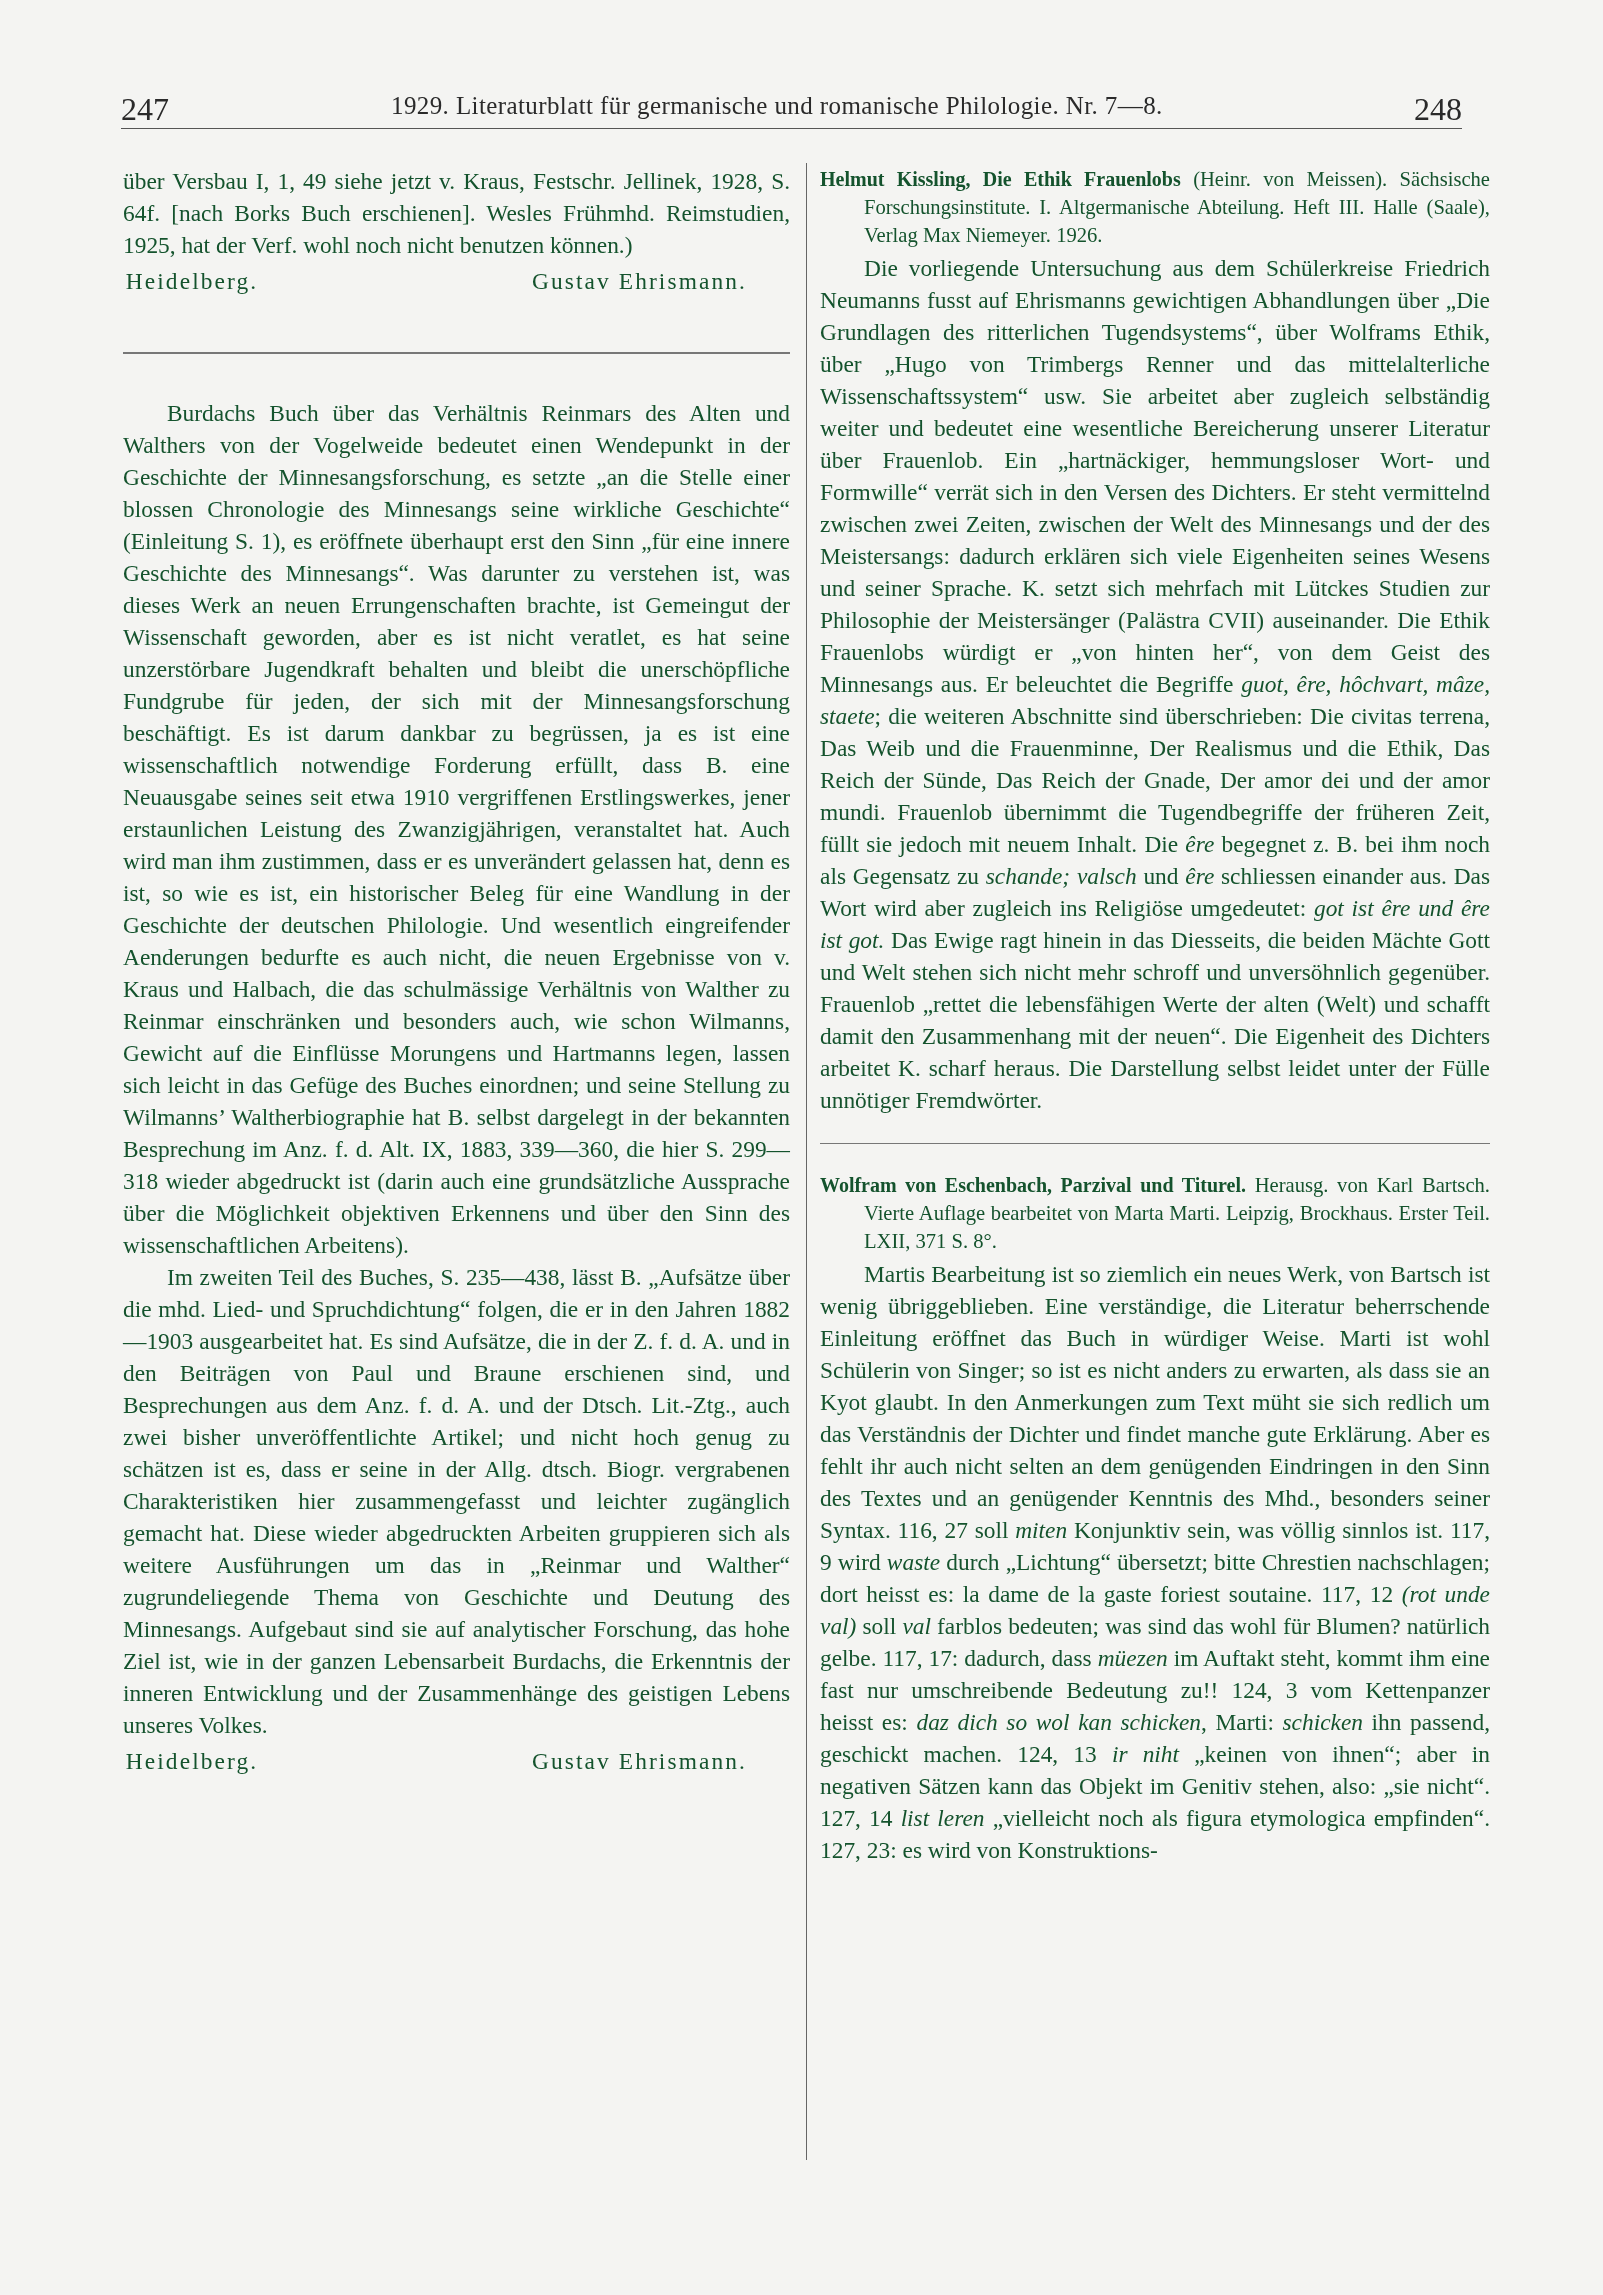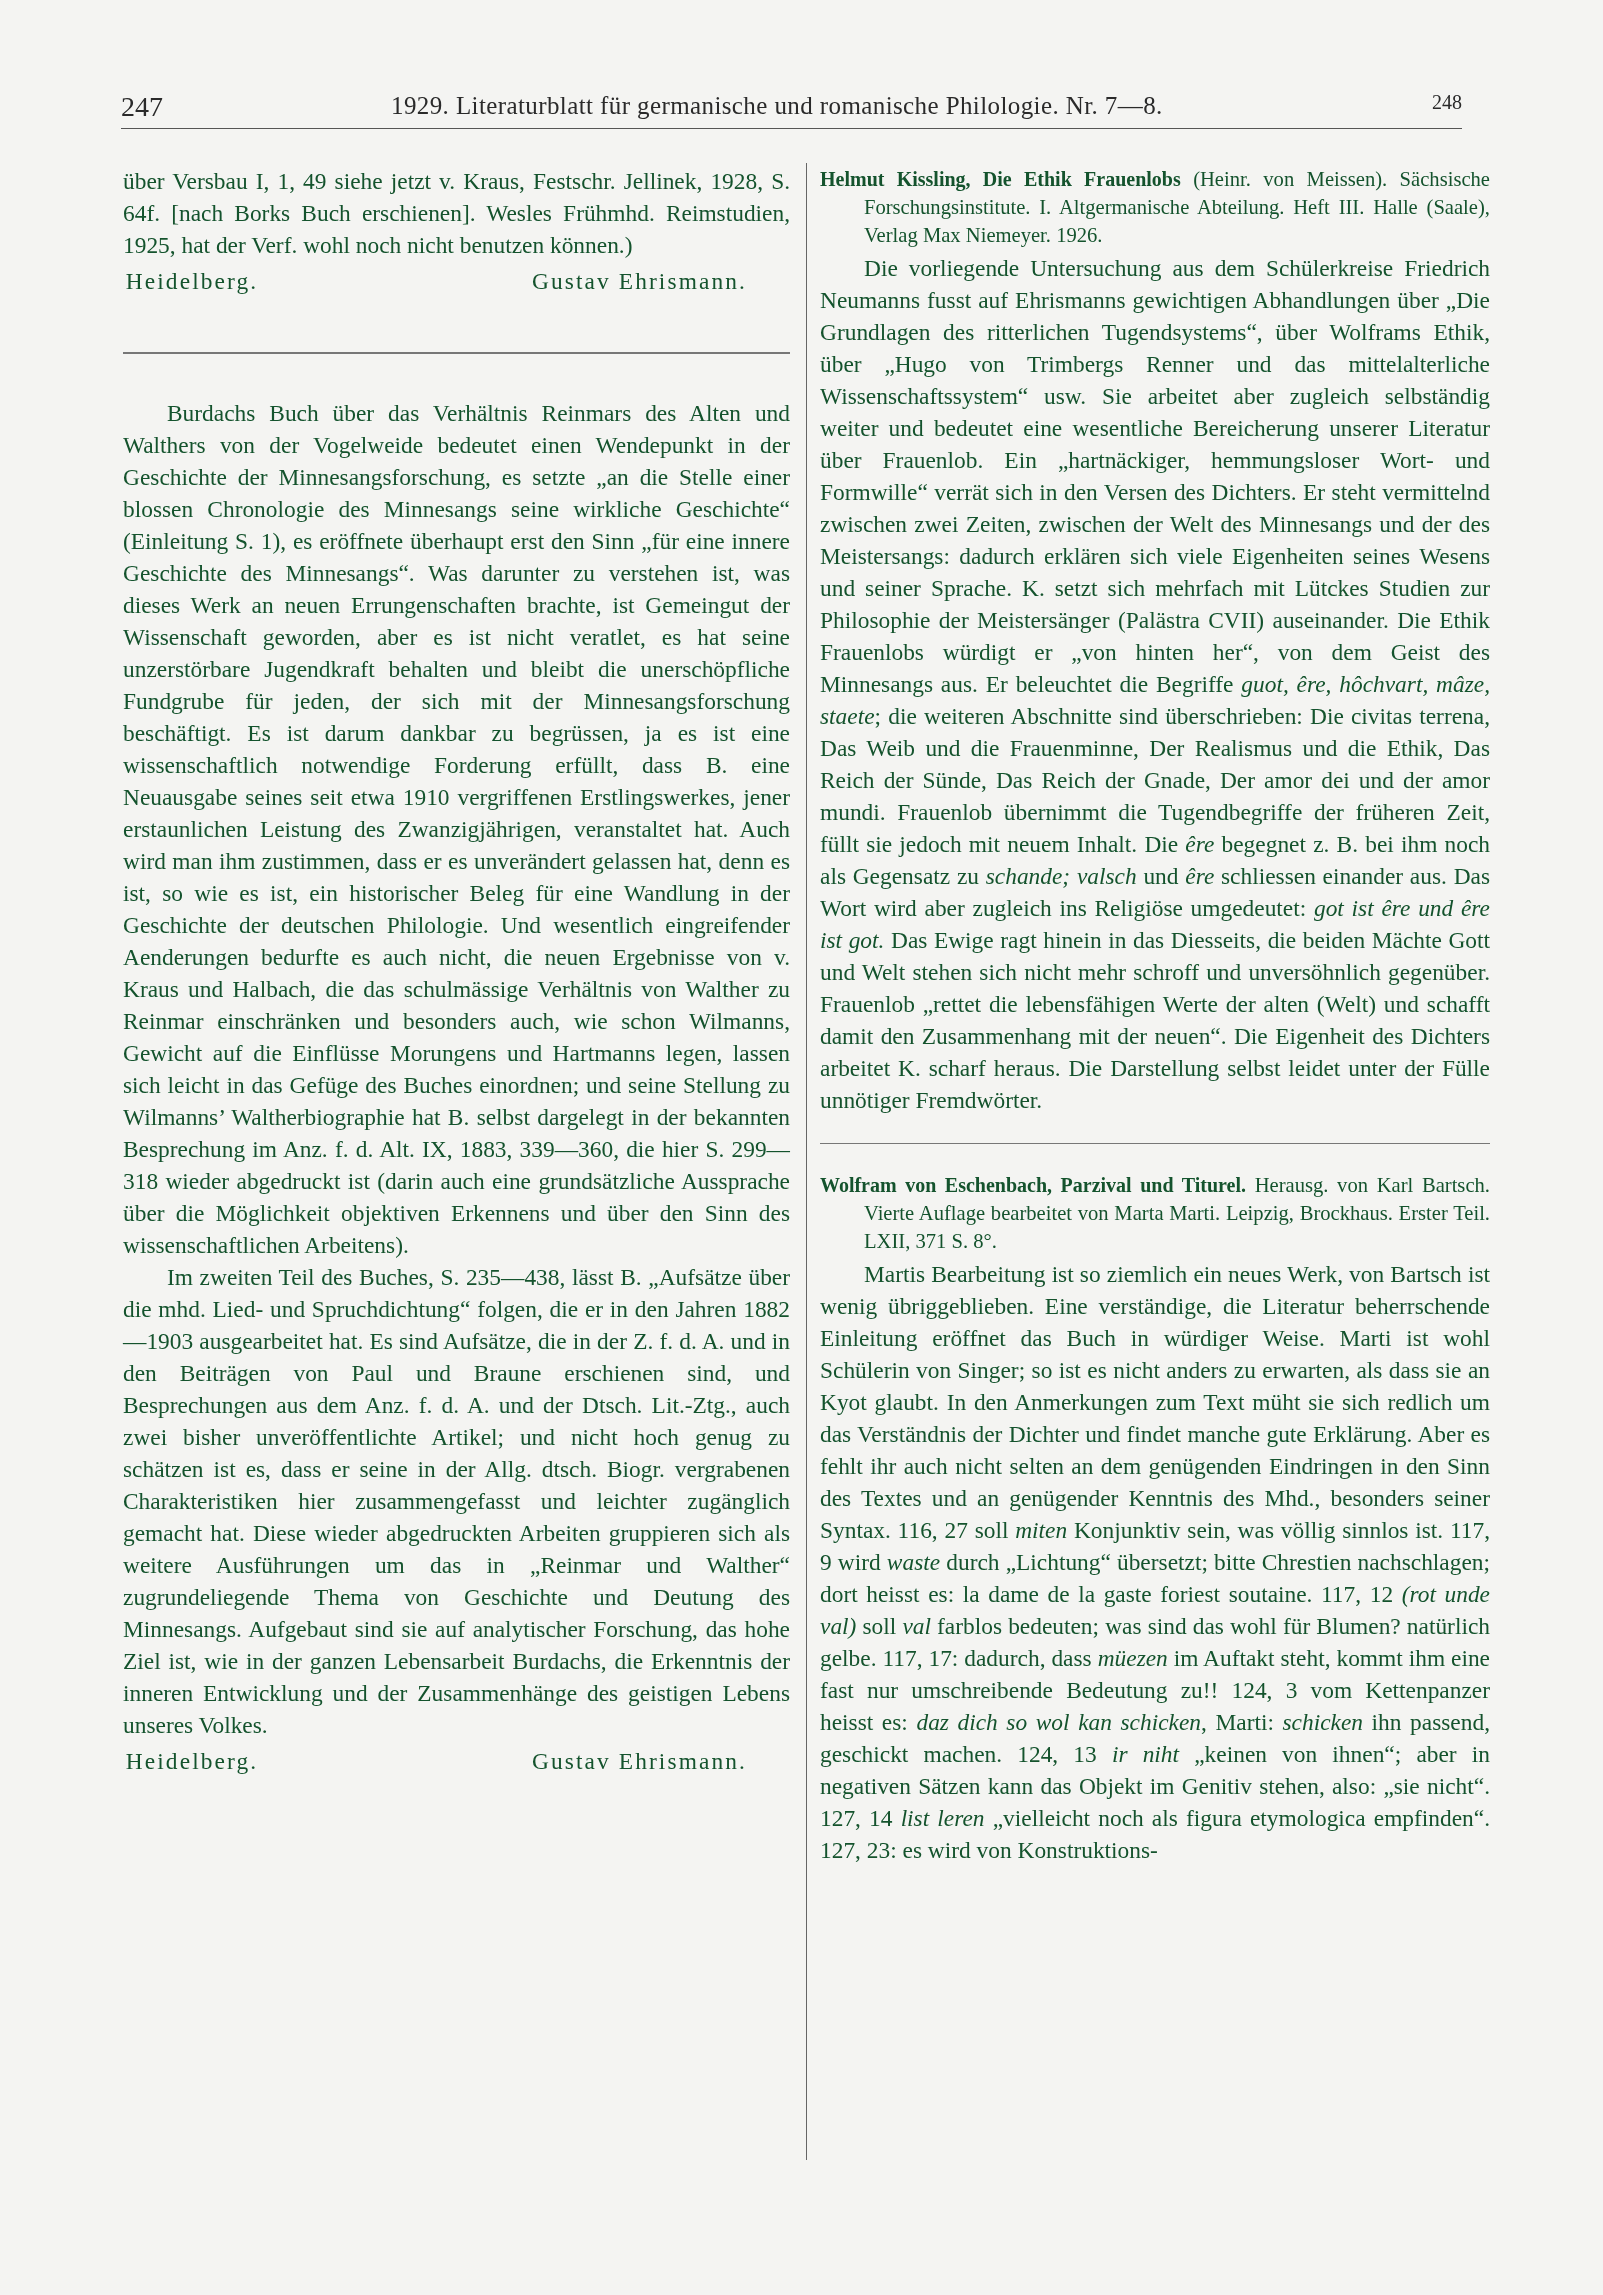--- a/index.html
+++ b/index.html
@@ -8,22 +8,22 @@
     background: #f4f4f2;
     color: #1c1c1c;
     font-family: "DejaVu Serif", "Liberation Serif", serif;
     position: relative; overflow: hidden;
   }
   .page { position: absolute; left: 0; top: 0; width: 1604px; height: 2295px; }
   .header {
     position: absolute; left: 121px; top: 85px; width: 1341px; height: 43px;
     font-family: "Liberation Serif", serif; font-size: 25px; color: #2a2a2a;
   }
-  .header .pnum-left { position: absolute; left: 0; top: 5.7px; font-size: 28px; }
-  .header .pnum-right { position: absolute; right: 0; top: 5.7px; font-size: 20px; }
+  .header .pnum-left { position: absolute; left: 0; top: 5.7px; font-size: 32px; }
+  .header .pnum-right { position: absolute; right: 0; top: 5.7px; font-size: 32px; }
   .header .title { position: absolute; left: 270px; top: 7px; letter-spacing: 0.4px; }
   .header-rule {
     position: absolute; left: 121px; top: 128px; width: 1341px; height: 1.4px; background: #555;
   }
   .col-divider {
     position: absolute; left: 806px; top: 163px; width: 1.4px; height: 1997px; background: #666;
   }
   .col {
     position: absolute; top: 165px; font-family: "Liberation Serif", serif;
     font-size: 23.4px; line-height: 32px; text-align: justify; color: #14532d;

